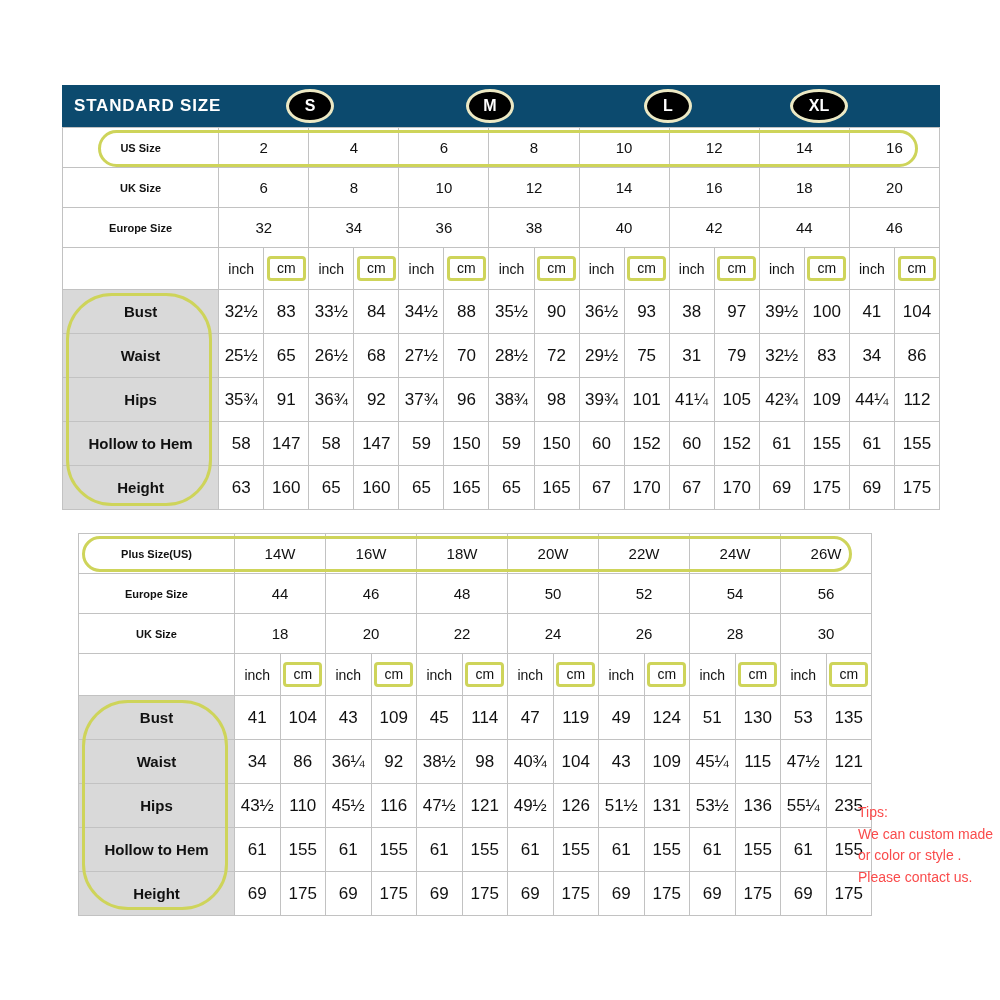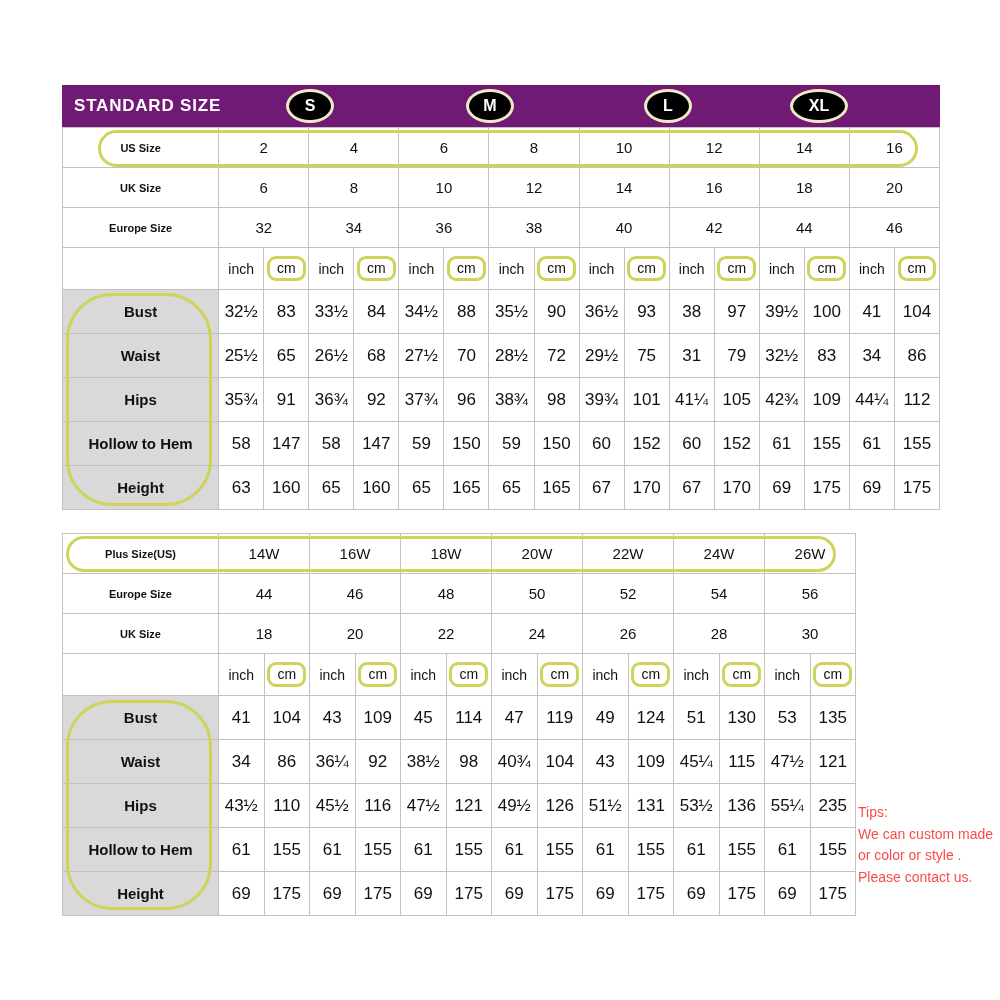--- a/index.html
+++ b/index.html
@@ -7,33 +7,33 @@
     --badge:#ece9c4;
     --grid:#c2c2c2;
     --graybg:#d9d9d9;
     --ink:#111;
   }
   *{margin:0;padding:0;box-sizing:border-box;}
   html,body{width:1000px;height:1000px;background:#fff;overflow:hidden;}
   body{font-family:"Liberation Sans",sans-serif;color:var(--ink);position:relative;}
   .tbl-section{position:absolute;}
   #std{left:62px;top:85px;width:878px;}
-  #plus{left:62px;top:533px;width:793px;}
-  .black-bar{height:42px;background:#701a75;color:#fff;display:flex;align-items:center;position:relative;}
+  #plus{left:78px;top:533px;width:793px;}
+  .black-bar{height:42px;background:#0c4a6e;color:#fff;display:flex;align-items:center;position:relative;}
   .bar-title{font-weight:bold;font-size:17px;letter-spacing:.8px;padding-left:12px;}
   .badge{position:absolute;top:4px;height:34px;border:3px solid var(--badge);border-radius:50%;
          color:#fff;font-weight:bold;font-size:16px;display:flex;align-items:center;justify-content:center;background:#000;}
   table{border-collapse:collapse;table-layout:fixed;width:100%;}
   td,th{border:1px solid var(--grid);text-align:center;vertical-align:middle;font-weight:normal;overflow:hidden;background:#fff;}
   tr.size-row{height:40px;}
   tr.size-row th{font-size:11px;font-weight:bold;}
   tr.size-row td{font-size:15px;}
   tr.unit-row{height:42px;}
   tr.unit-row td{font-size:14px;text-align:center;}
-  .cm-hl{display:inline-block;border:3px solid var(--hl);border-radius:9px;padding:1px 7px;line-height:1.25;}
+  .cm-hl{display:inline-block;border:3px solid var(--hl);border-radius:4px;padding:1px 7px;line-height:1.25;}
   tr.measure-row{height:44px;}
   tr.measure-row td{font-size:17px;}
   th.mlabel{background:var(--graybg);font-weight:bold;font-size:15px;}
   .ovl{position:absolute;border:3px solid var(--hl);pointer-events:none;background:transparent;}
   #std .us-ovl{left:36px;top:45px;width:820px;height:37px;border-radius:19px;}
   #std .label-ovl{left:4px;top:208px;width:146px;height:213px;border-radius:46px;}
   #plus .plus-ovl{left:4px;top:3px;width:770px;height:36px;border-radius:18px;}
   #plus .label-ovl{left:4px;top:167px;width:146px;height:210px;border-radius:46px;}
   #tips{position:absolute;left:858px;top:802px;width:140px;font-size:14px;line-height:21.5px;color:#fa4b4b;}
 </style>

